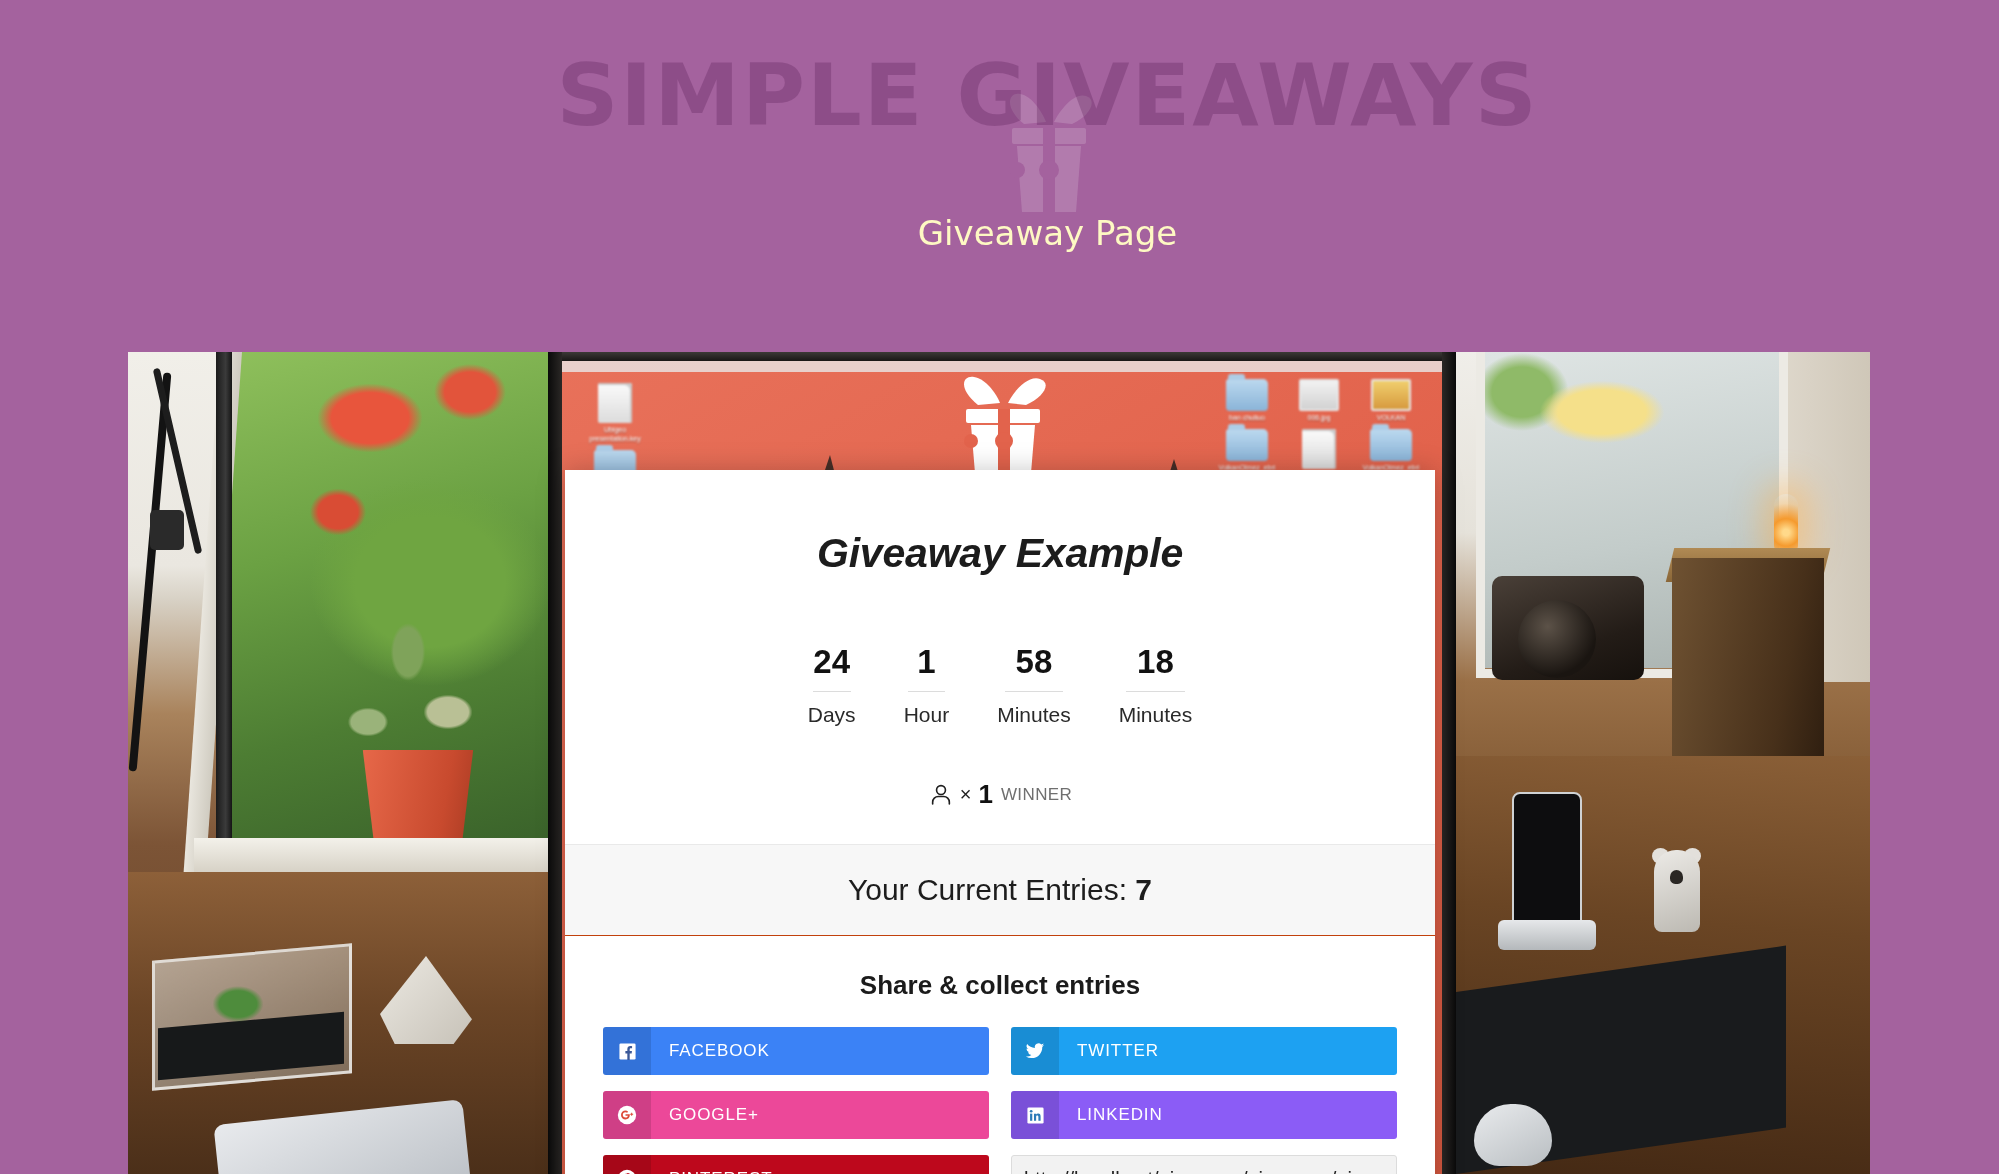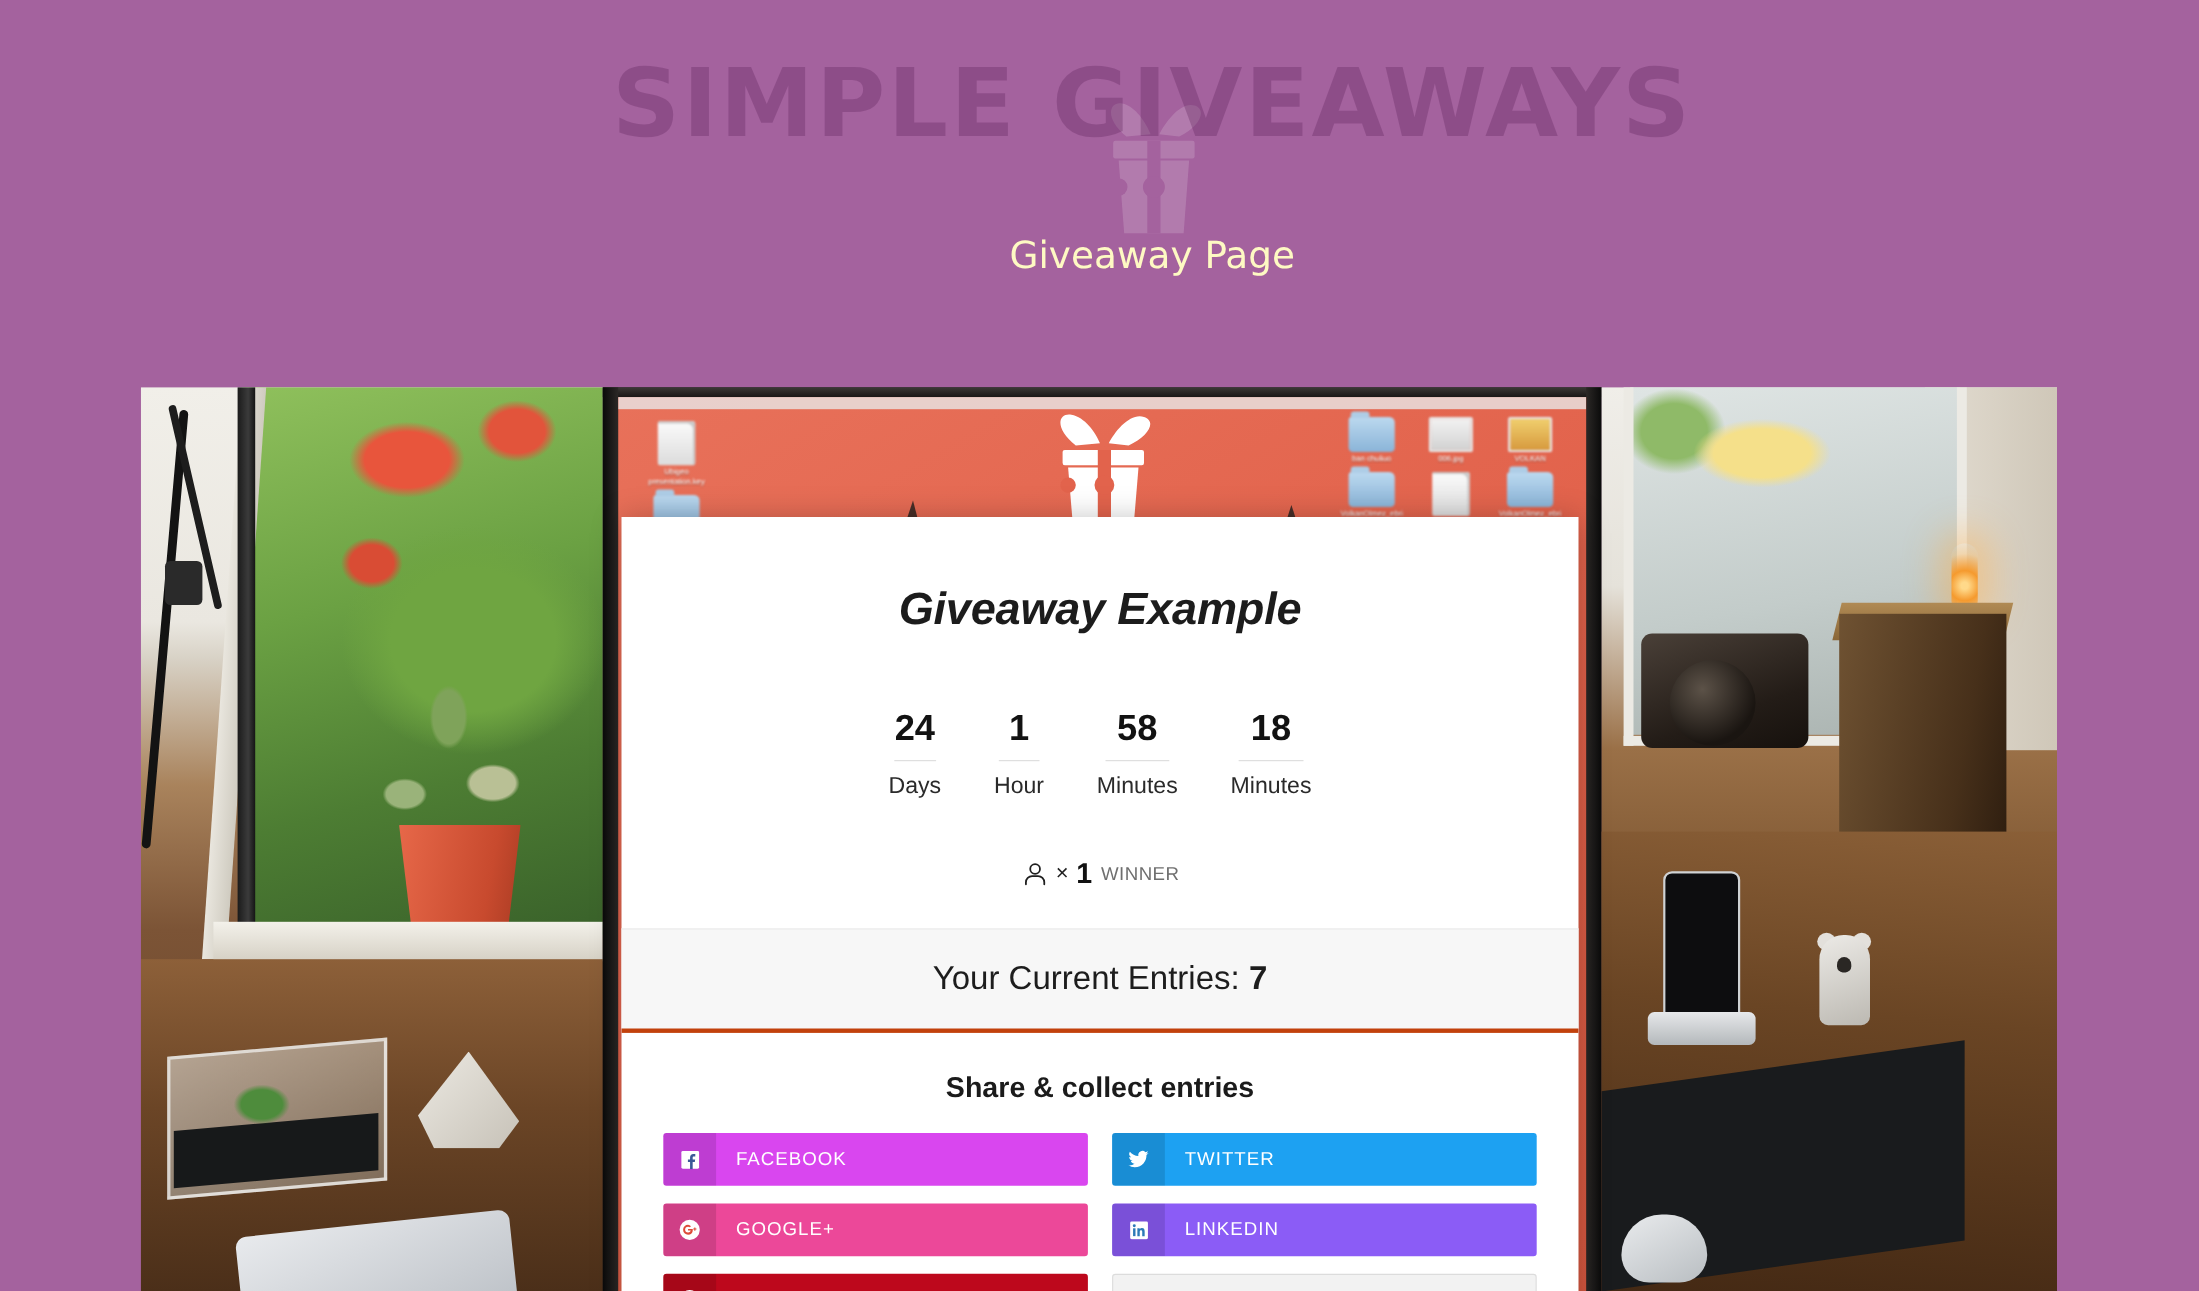--- a/index.html
+++ b/index.html
@@ -400,21 +400,21 @@
   }
   .winner-text {
     font-size: 17px;
     color: #6f6f6f;
     letter-spacing: .4px;
   }
 
   .entries-bar {
     background: #f7f7f7;
     border-top: 1px solid #e9e9e9;
-    border-bottom: 4px solid #c2410c;
+    border-bottom: 1px solid #c2410c;
     text-align: center;
     padding: 28px 20px;
     font-size: 30px;
     color: #1d1d1d;
     font-weight: 400;
   }
   .entries-bar b { font-weight: 700; }
 
   .share-title {
     text-align: center;
@@ -642,21 +642,21 @@
 
   <div class="entries-bar">
     <span>Your Current Entries:</span>
     <b>7</b>
   </div>
 
   <div class="share-title">Share &amp; collect entries</div>
 
   <div class="share-grid">
 
-    <div class="share-btn" style="background:#d946ef">
+    <div class="share-btn" style="background:#3b82f6">
       <span class="sb-icon">
         <svg class="svg-w" viewBox="0 0 20 20" width="17" height="17" aria-hidden="true">
           <rect x="0.5" y="0.5" width="19" height="19" rx="1.6" fill="#fff"></rect>
           <path d="M12.6 20V12.3h2.3l.35-2.9h-2.65V7.7c0-.84.24-1.4 1.4-1.4h1.4V3.7c-.25-.03-1.1-.1-2.1-.1-2.08 0-3.5 1.35-3.5 3.83V9.4H7.5v2.9h2.3V20z" fill="#3b5998"></path>
         </svg>
       </span>
       <span class="sb-label">FACEBOOK</span>
     </div>
 
     <div class="share-btn" style="background:#1da1f2">

